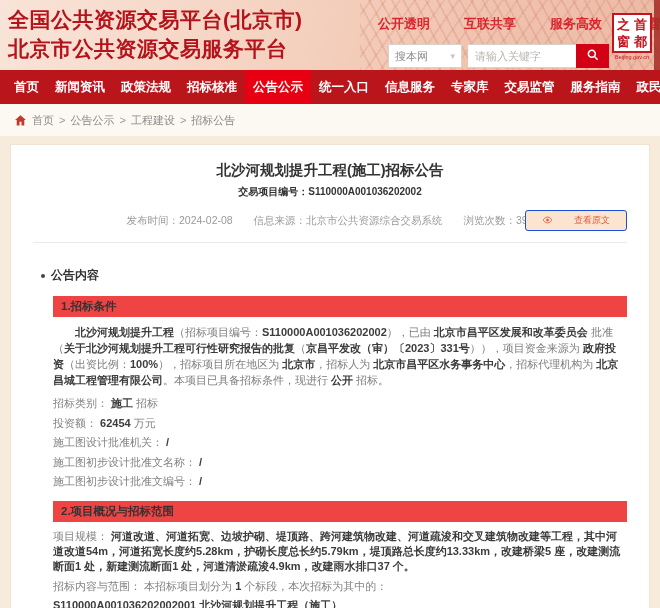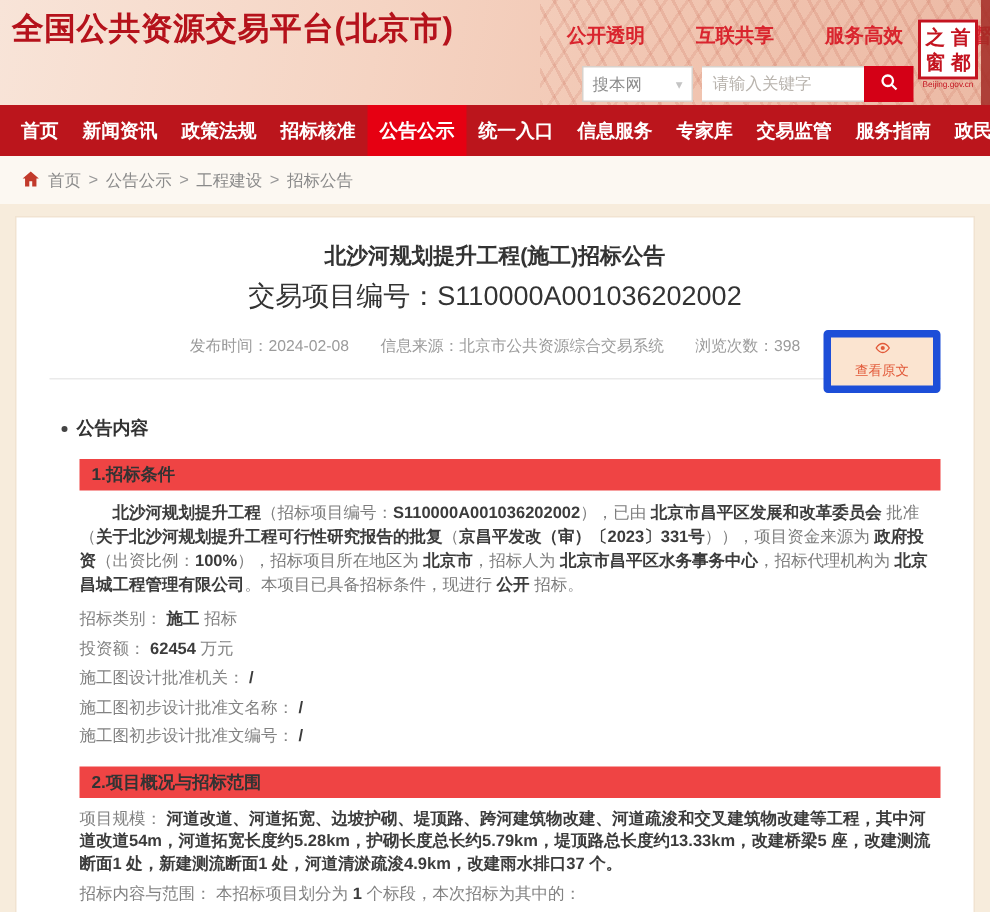--- a/index.html
+++ b/index.html
@@ -51,42 +51,43 @@
   }
   .nav-item.active { background: #e60012; }
   
   .breadcrumb { height: 32px; background: #fcf8f2; display: flex; align-items: center; padding: 0 14px; font-size: 11px; color: #8a8a8a; gap: 5px; }
   .breadcrumb a { color: #8a8a8a; text-decoration: none; cursor: pointer; }
   .crumb-sep { color: #9a9a9a; }
   
   .page { padding: 8px 10px 0; }
   .card { background: #fff; border: 1px solid #f1e3d1; padding: 0 22px 40px; min-height: 560px; }
   .doc-title { text-align: center; font-size: 14.5px; font-weight: bold; color: #333; margin: 16px 0 5px; }
-  .doc-sub { text-align: center; font-size: 18px; font-weight: normal; color: #333; margin: 0 0 10px; }
+  .doc-sub { text-align: center; font-size: 10px; font-weight: bold; color: #333; margin: 0 0 10px; }
   .meta { position: relative; text-align: center; font-size: 10.5px; color: #9b9b9b; padding: 5px 0 14px; border-bottom: 1px solid #eaeaea; }
   .meta span { margin: 0 9px; }
   .view-btn {
     position: absolute; right: 0; top: 1px; display: inline-flex; align-items: center; gap: 3px;
-    background: #fbe4d0; border: 5px solid #1d4ed8; color: #e25a3a;
-    font-size: 9px; padding: 3px 7px; border-radius: 3px; cursor: pointer; flex-direction: column;
+    background: #fbe4d0; border: 1px solid #1d4ed8; color: #e25a3a;
+    font-size: 9px; padding: 3px 7px; border-radius: 3px; cursor: pointer;
   }
   .content-label { display: flex; align-items: center; gap: 6px; margin: 24px 0 10px 8px; font-size: 12px; font-weight: bold; color: #333; }
   .bullet-dot { width: 4px; height: 4px; border-radius: 50%; background: #444; flex: 0 0 auto; }
   .section { margin: 0 0 6px 20px; }
   .sec-h { background: #ef4444; font-size: 11.5px; font-weight: bold; color: #333; padding: 3px 8px; margin: 12px 0 7px; }
   .para { text-indent: 2em; font-size: 11px; line-height: 16px; color: #7d7d7d; margin: 2px 2px 8px 0; }
   .row { font-size: 11px; line-height: 15px; color: #828282; margin: 0 2px 4.5px 0; }
   .para .b, .row .b { color: #3c3c3c; font-weight: bold; }
 </style>
 </head>
 <body>
 
 <div class="banner">
   <div class="banner-title">
     <div>全国公共资源交易平台(北京市)</div>
+    <div>北京市公共资源交易服务平台</div>
   </div>
   <div class="slogans">
     <span>公开透明</span>
     <span>互联共享</span>
     <span>服务高效</span>
     <span>监督规范</span>
   </div>
   <div class="search-row">
     <div class="search-scope">
       <span>搜本网</span>

